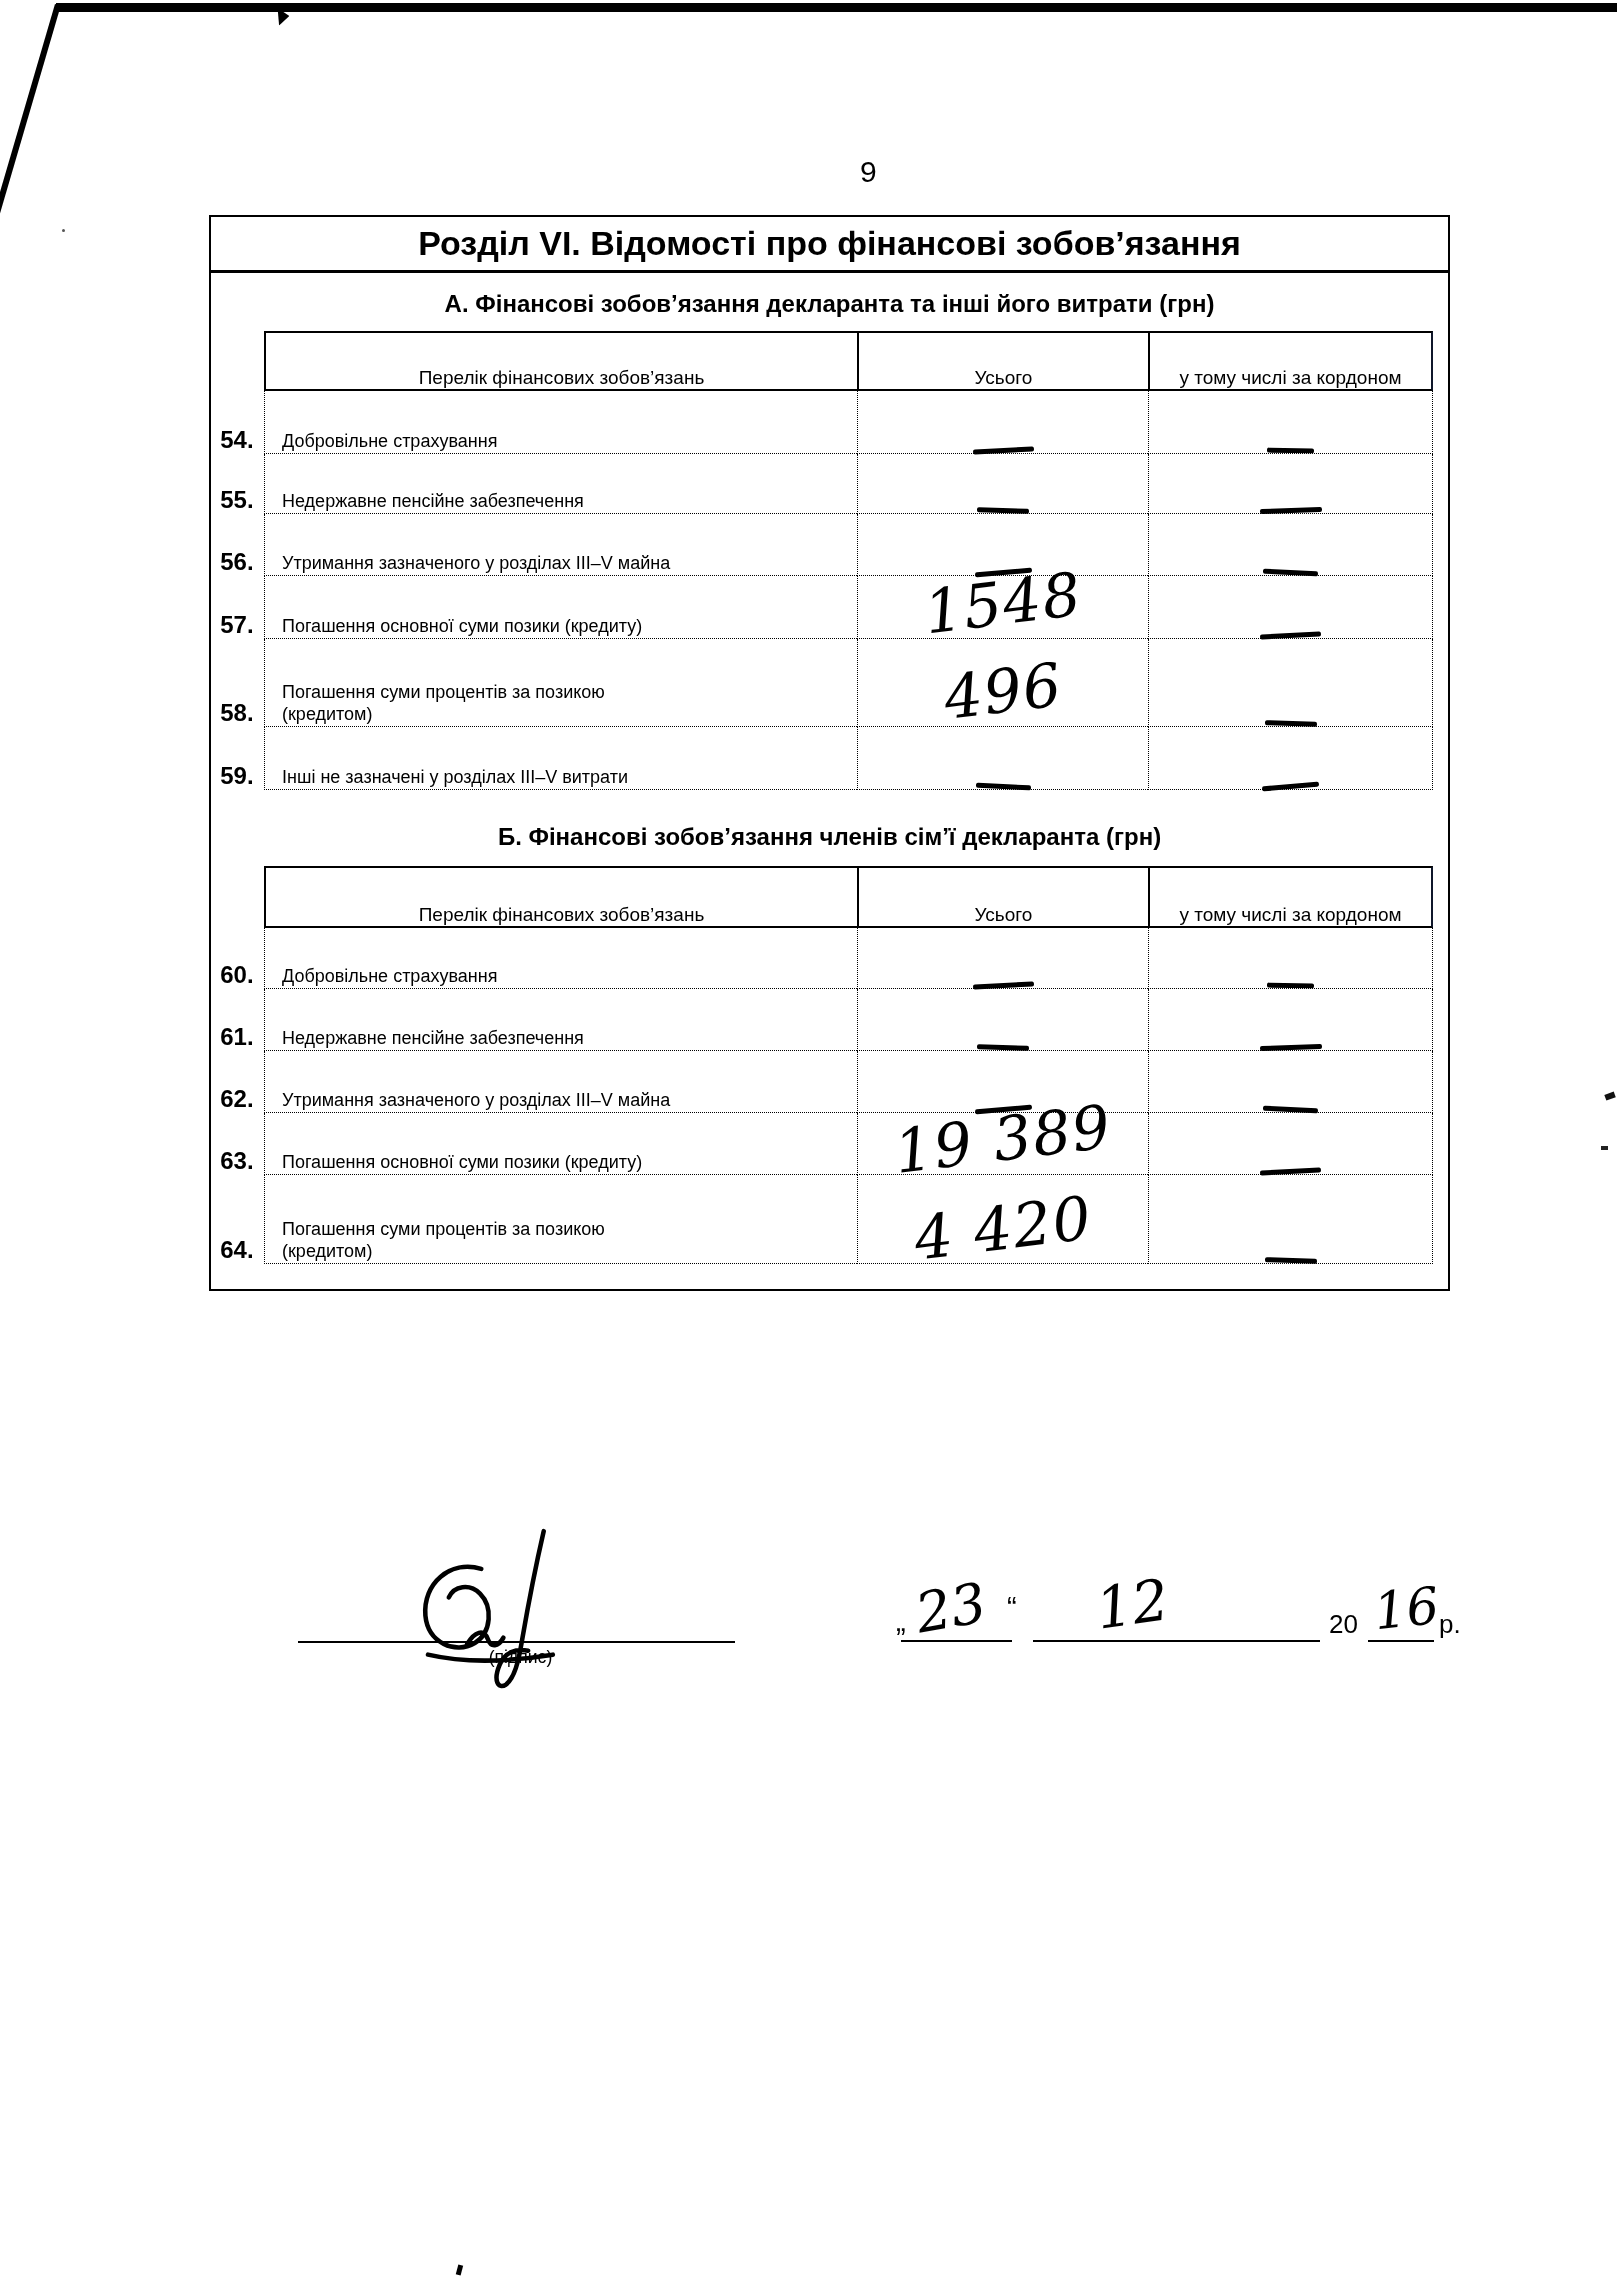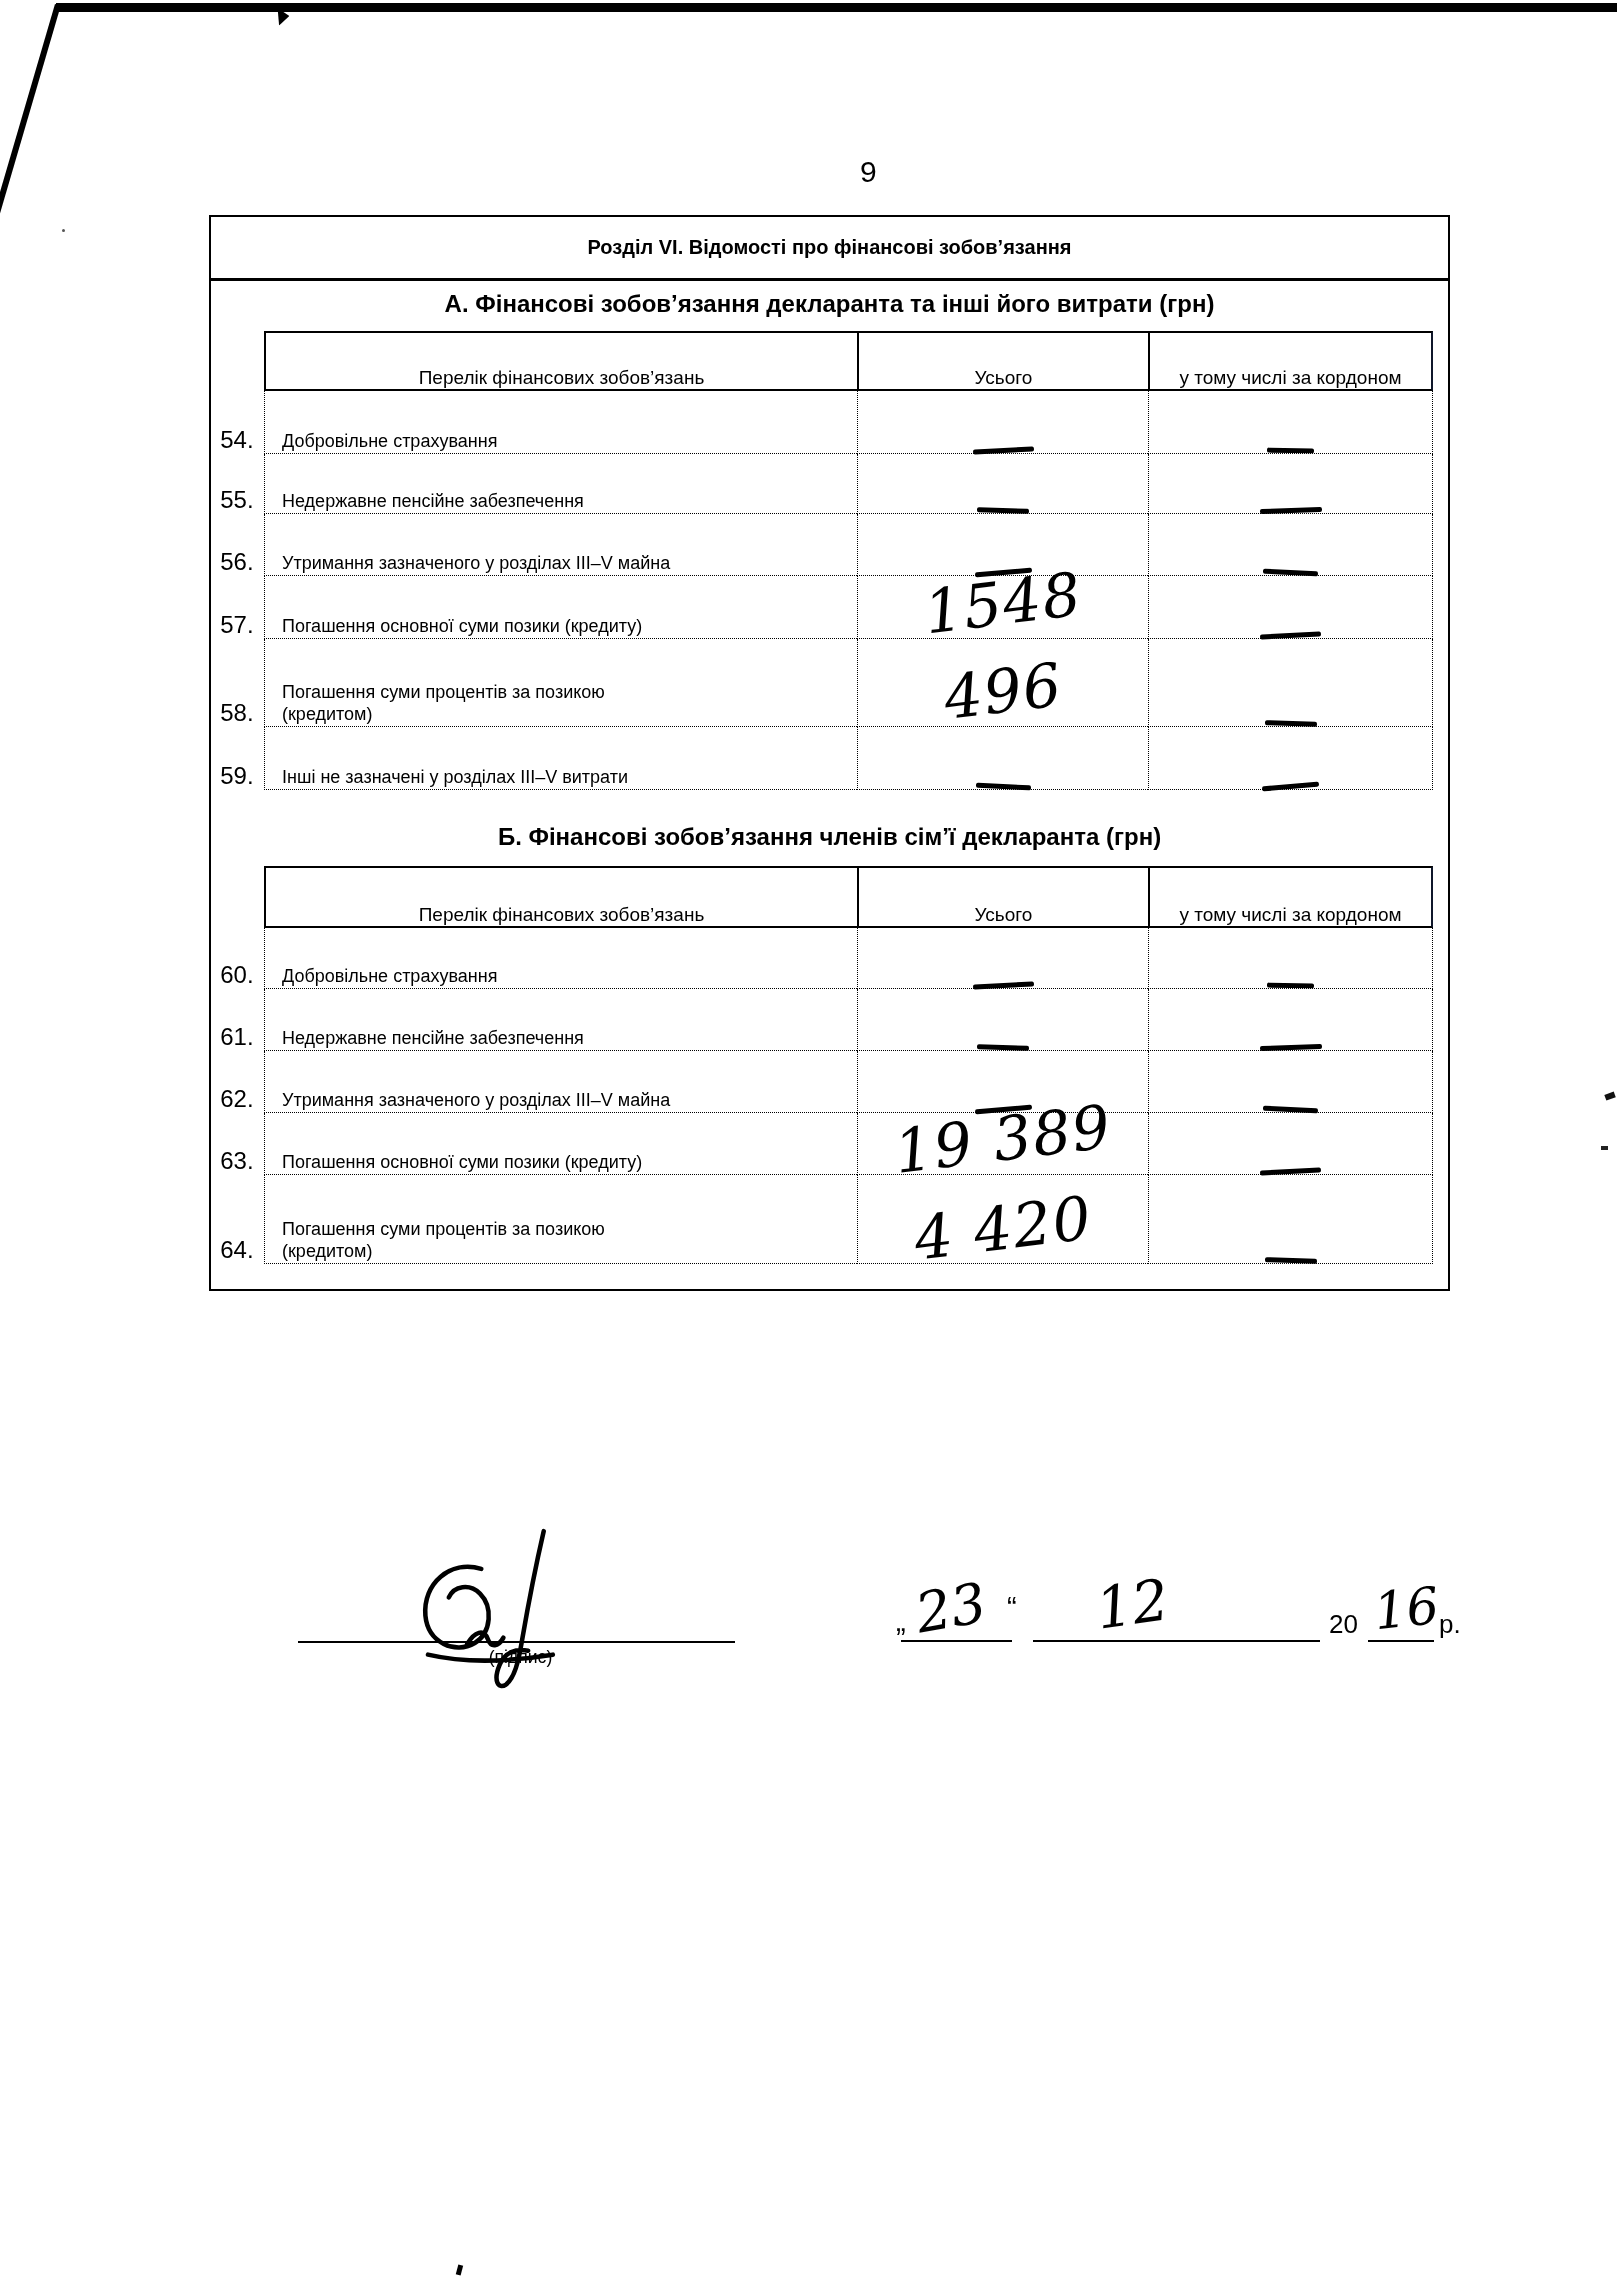--- a/index.html
+++ b/index.html
@@ -13,37 +13,37 @@
   .speck-arrow{left:276px;top:9px;width:13px;height:17px;background:#000;
                clip-path:polygon(0 0,100% 35%,35% 100%);transform:rotate(10deg);}
   .speck1{left:1605px;top:1093px;width:10.4px;height:5.9px;background:#111;transform:rotate(-20deg);}
   .speck2{left:1601px;top:1146px;width:6.5px;height:3.9px;background:#222;}
   .speck3{left:457px;top:2265px;width:4.6px;height:9.8px;background:#000;transform:rotate(15deg);}
   .speck4{left:62px;top:229px;width:3.3px;height:3.3px;background:#555;border-radius:50%;}
 
   .page-number{left:860px;top:155px;font-size:30px;}
 
   .outer-box{left:209px;top:215px;width:1241px;height:1076px;border:2.6px solid #000;box-sizing:border-box;}
-  .title-row{position:absolute;left:0;top:0;width:100%;height:64px;border-bottom:3.3px solid #000;
-             display:flex;align-items:center;justify-content:center;font-weight:bold;font-size:20px;box-sizing:border-box;}
+  .title-row{position:absolute;left:0;top:0;width:100%;height:56px;border-bottom:3.3px solid #000;
+             display:flex;align-items:center;justify-content:center;font-weight:bold;font-size:34px;box-sizing:border-box;}
   .part-heading{position:absolute;width:100%;text-align:center;font-size:24px;font-weight:bold;}
   #heading-a{top:73px;}
   #heading-b{top:606px;}
 
   .fin-table{position:absolute;display:grid;grid-template-columns:53px 593px 291px 285px;}
   #table-a{left:0;top:114px;}
   #table-b{left:0;top:649px;}
 
   .cell{box-sizing:border-box;display:flex;align-items:flex-end;}
   .th{border-top:2.6px solid #000;border-bottom:2.6px solid #000;border-left:2px solid #000;
       justify-content:center;text-align:center;font-size:19px;}
   .th.c3{border-right:2px solid #0f172a;}
   .td{border-bottom:1.3px dotted #000;border-left:1.3px dotted #000;}
   .td.c3{border-right:1.3px dotted #000;}
-  .num{justify-content:flex-end;padding-right:10.4px;font-weight:normal;font-size:24px;}
+  .num{justify-content:flex-end;padding-right:10.4px;font-weight:bold;font-size:24px;}
   .label{padding-left:17px;padding-right:6.5px;font-size:18px;line-height:1.22;white-space:pre-line;}
   .val{justify-content:center;}
   .dash{height:4.6px;background:#000;border-radius:2px;}
 
   .hw{font-family:"DejaVu Serif",serif;font-style:italic;display:inline-block;}
   .cellnum{font-size:60px;transform:rotate(-7deg);letter-spacing:1.3px;}
 
   .attestation{left:286px;top:1497px;width:1106px;text-align:center;font-size:29px;}
 
   .sig-line{left:298px;top:1641px;width:437px;height:0;border-top:2px solid #000;}

